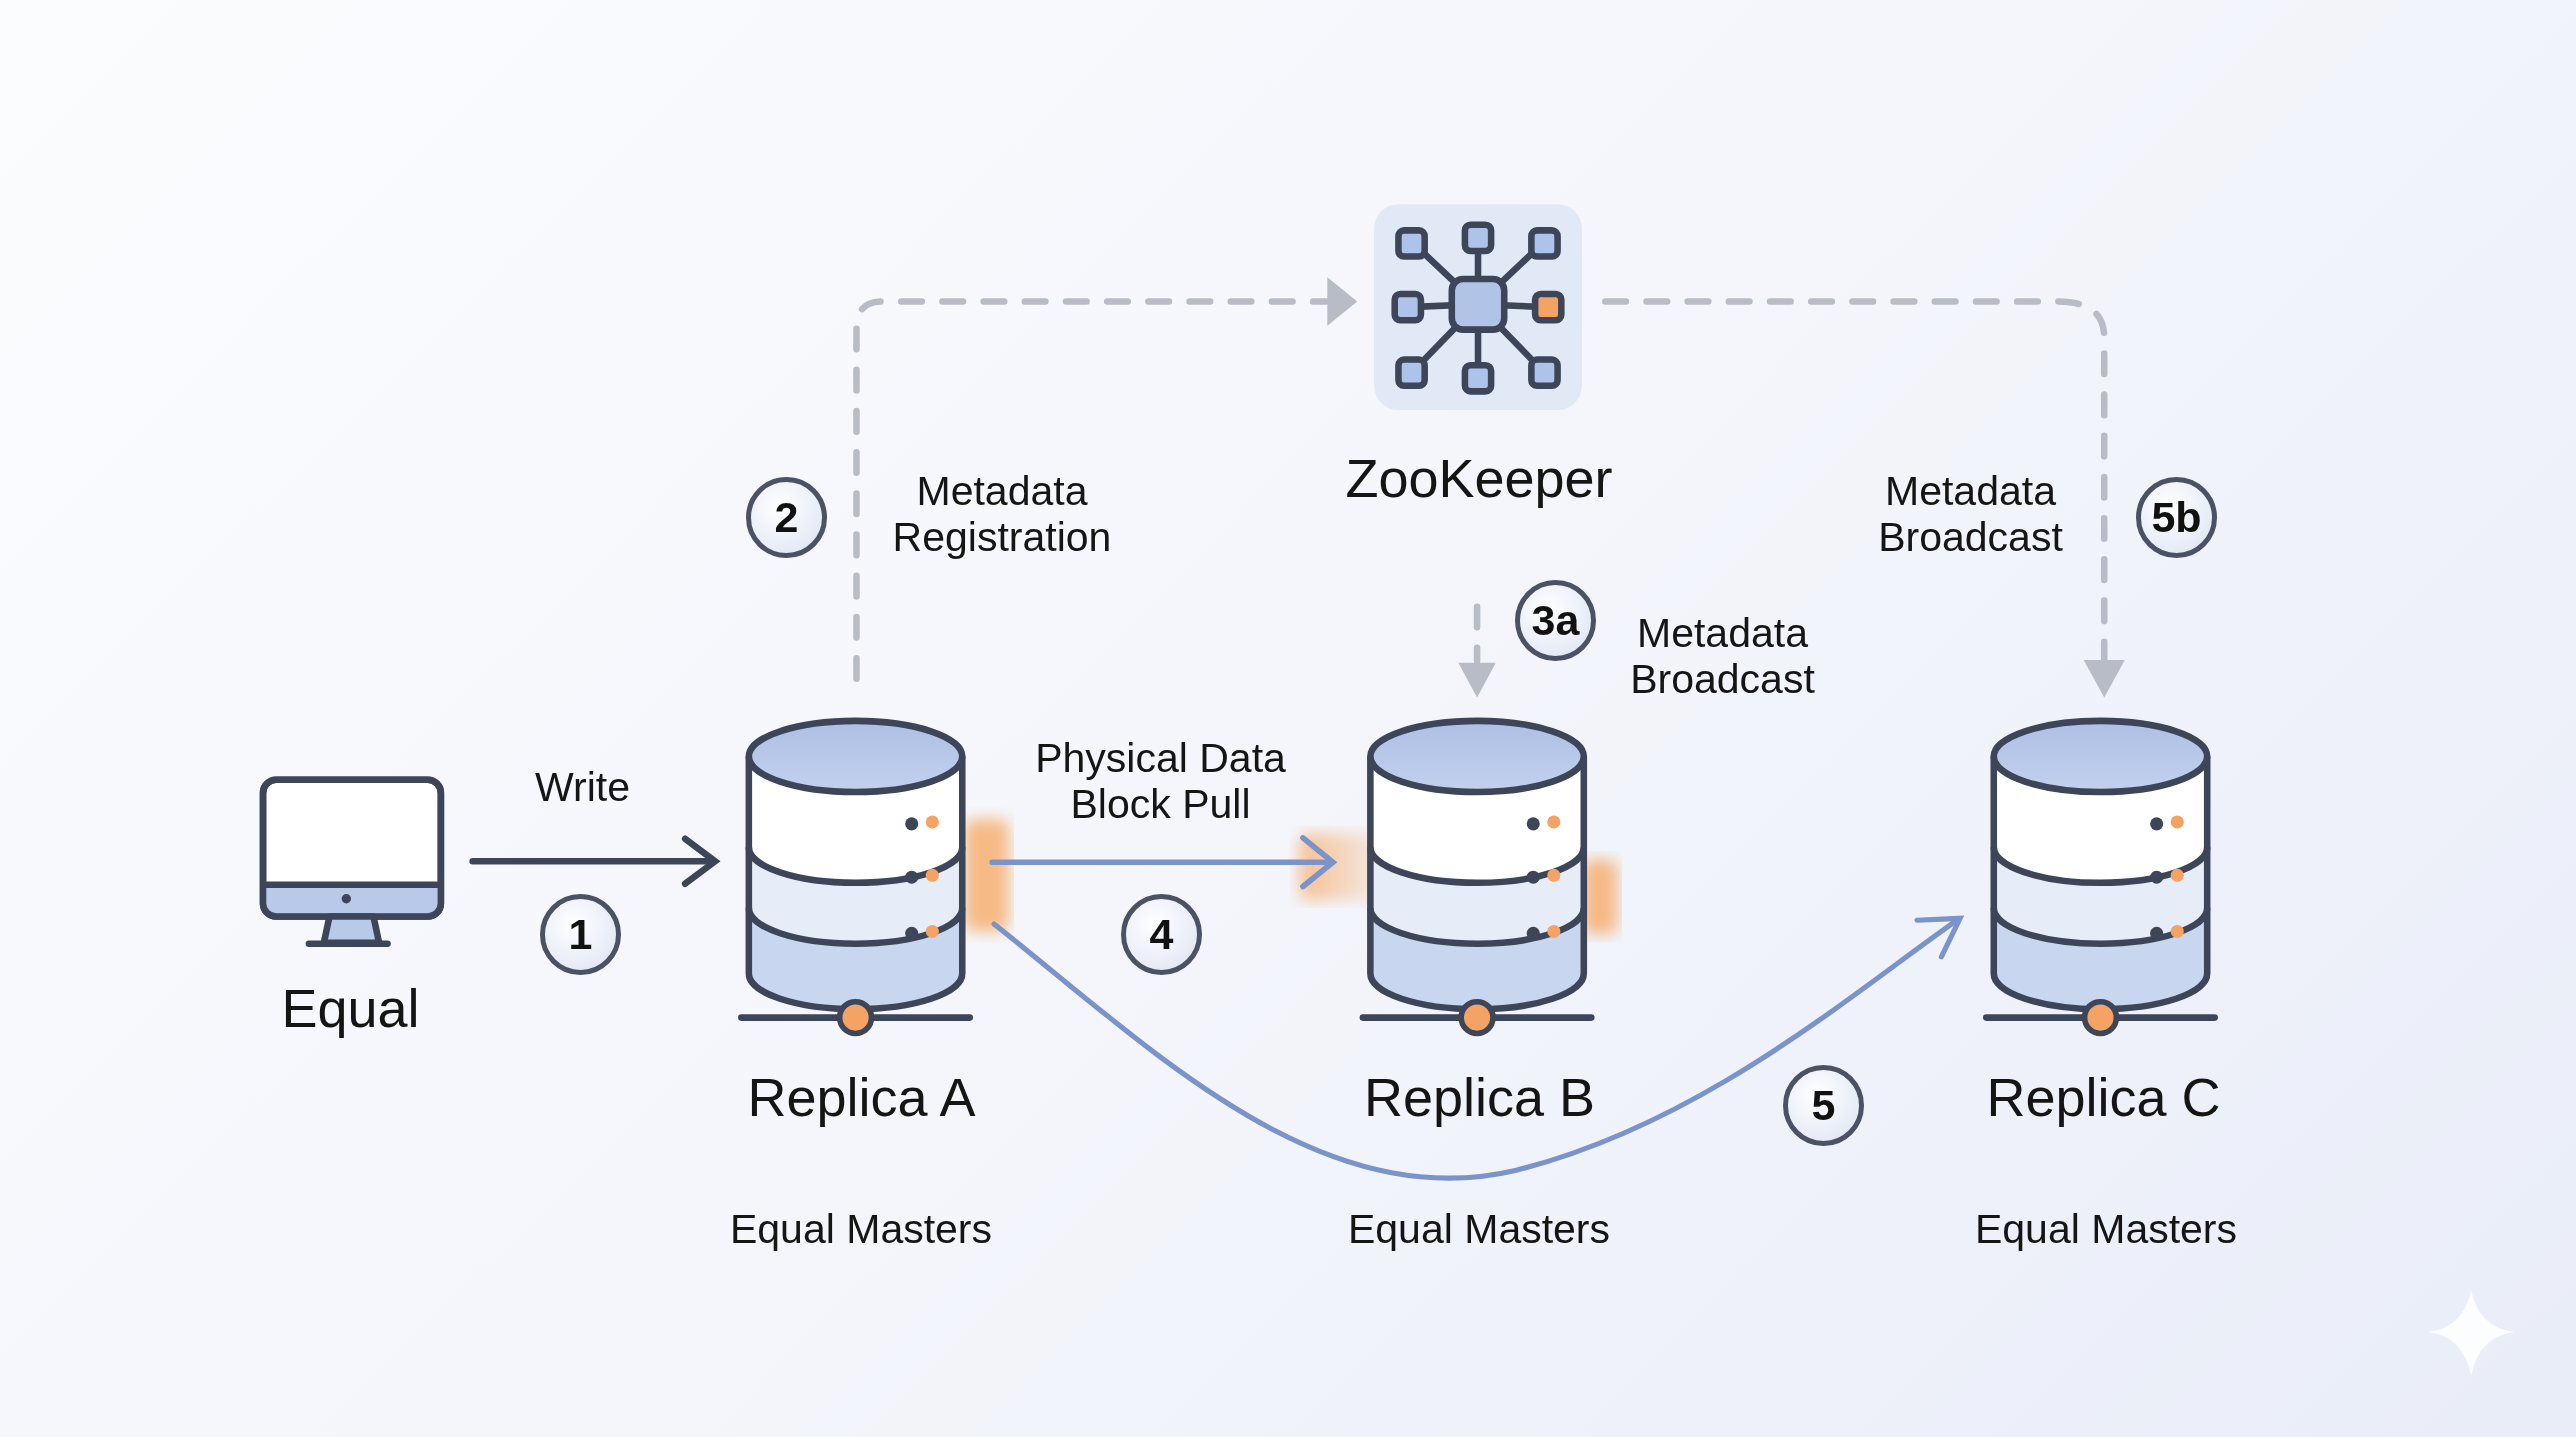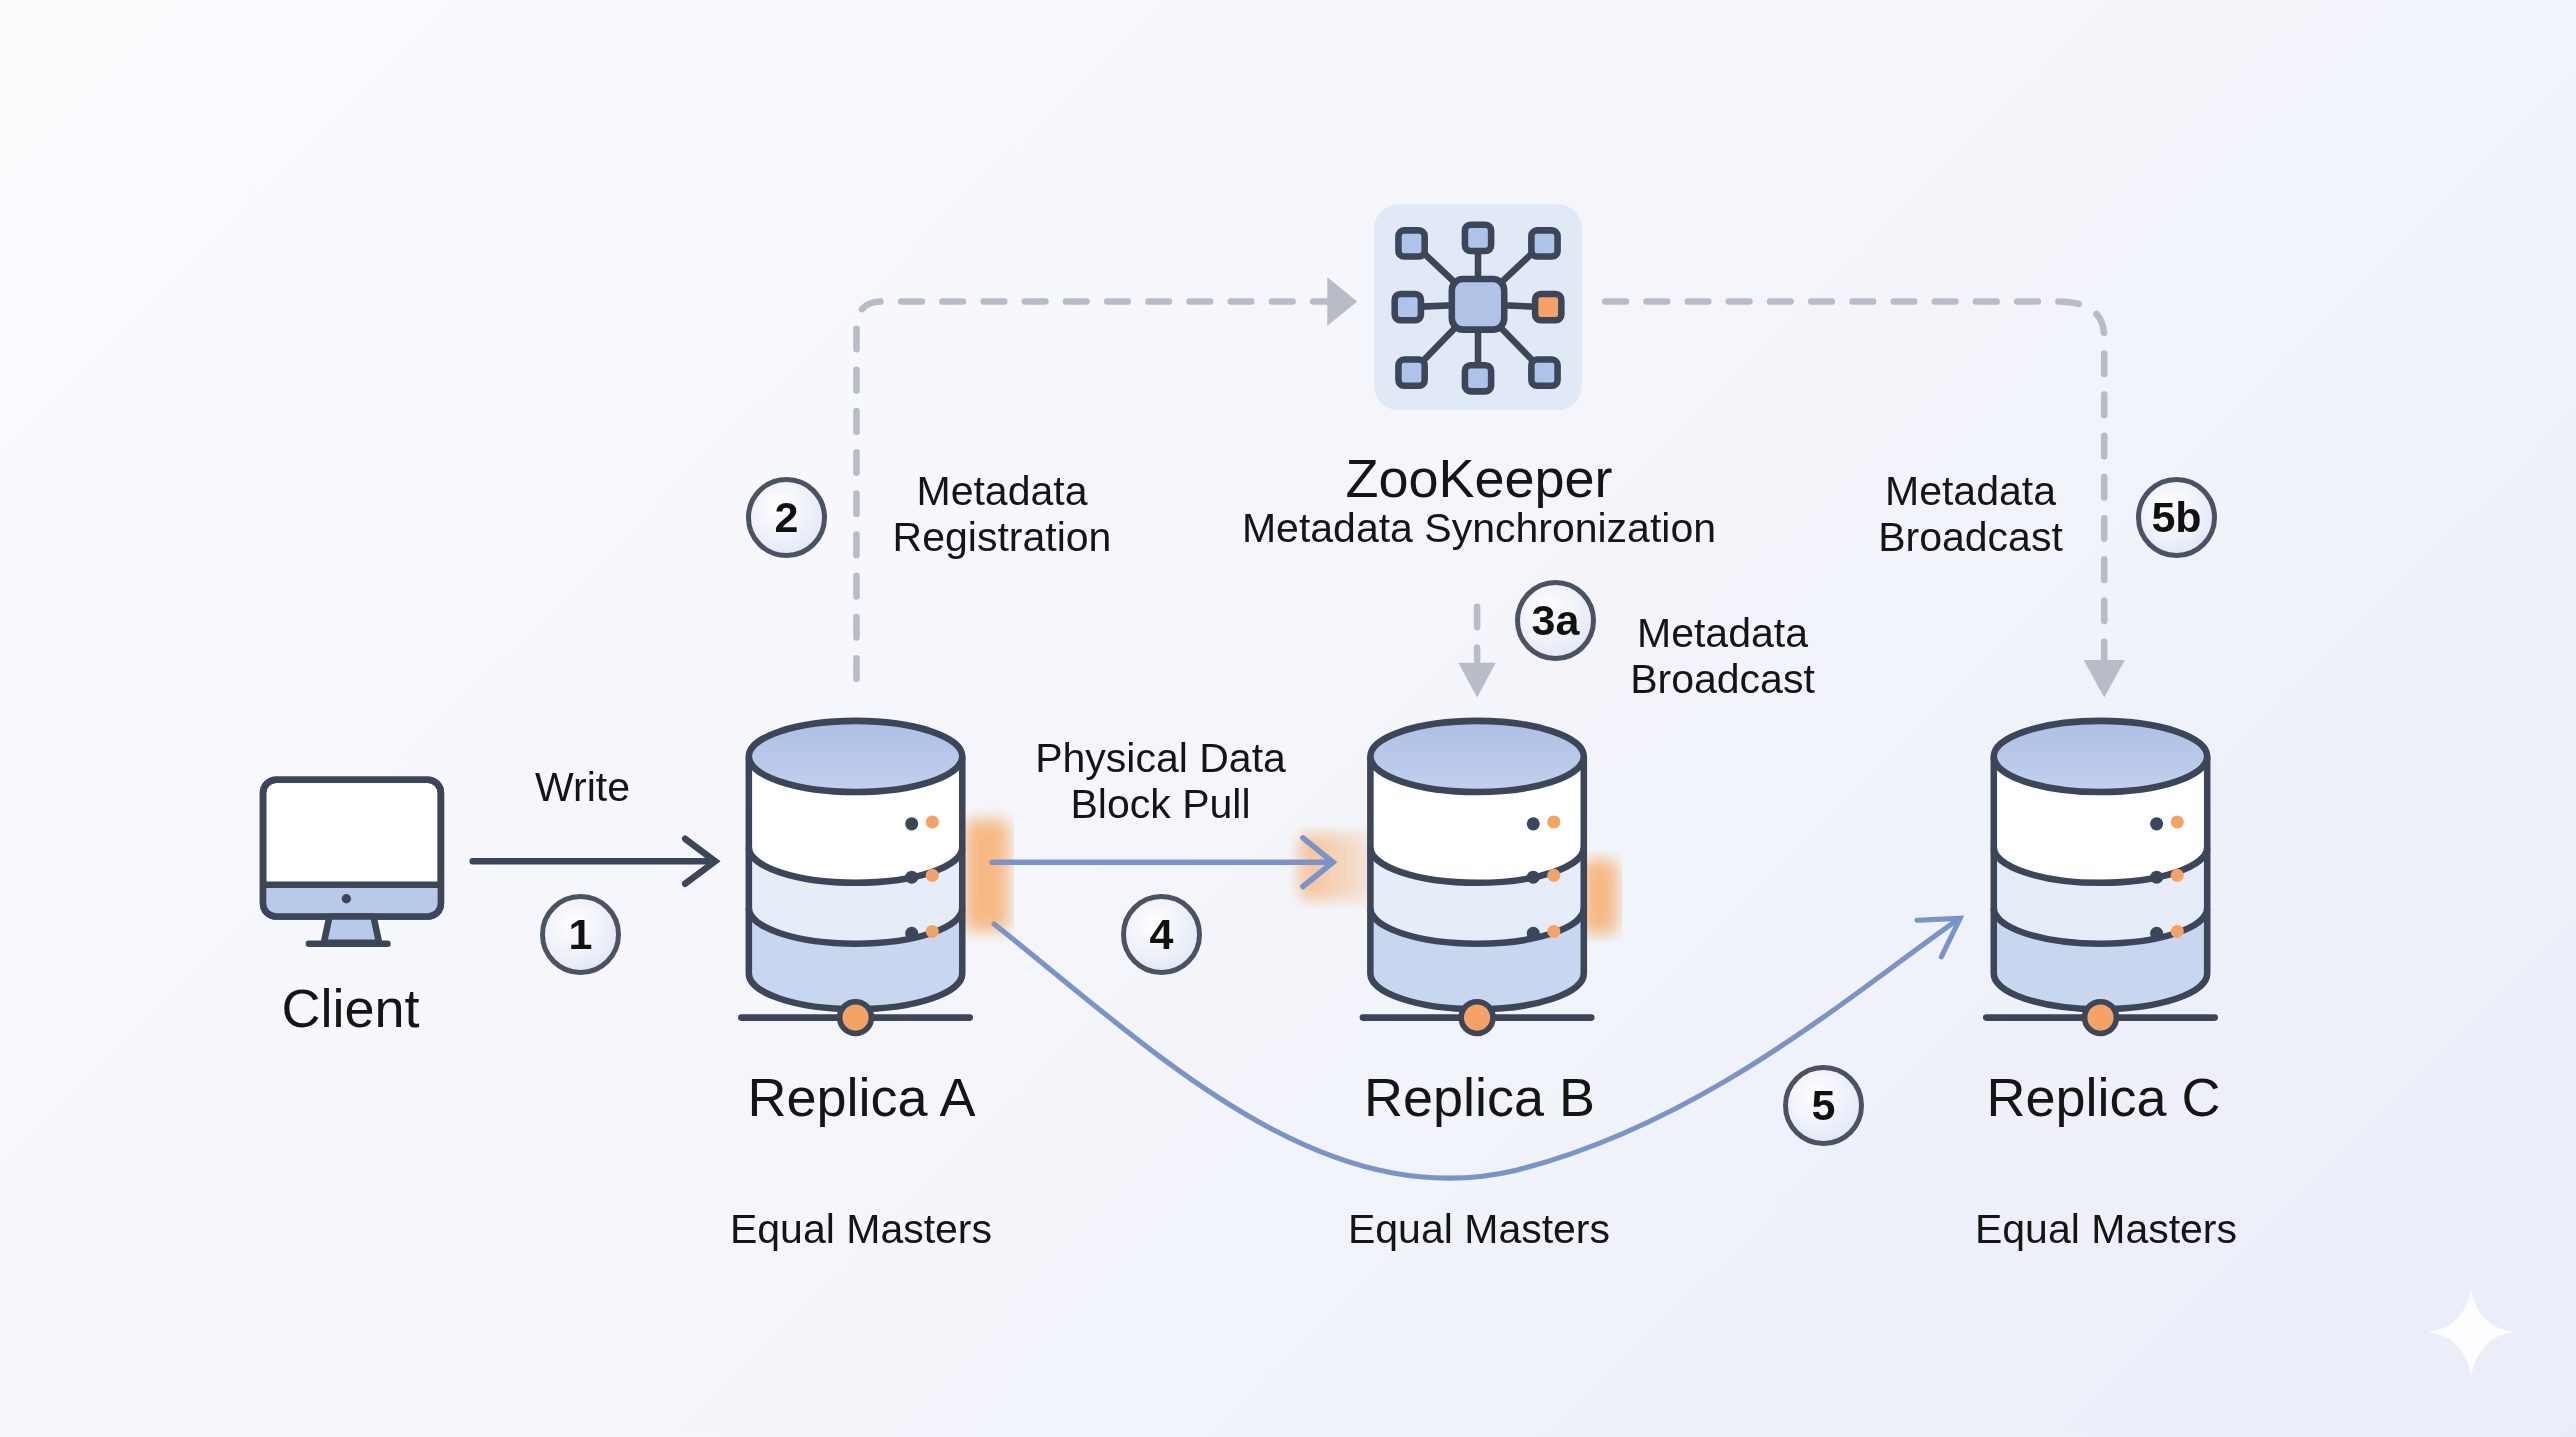--- a/index.html
+++ b/index.html
@@ -158,34 +158,33 @@
         <circle cx="2326" cy="995" r="7" fill="#f4a364"></circle>
         <line x1="2244" y1="1078" x2="2244" y2="1078" stroke="#3d4659" stroke-width="7"></line>
         <line x1="2122" y1="1087" x2="2366" y2="1087" stroke="#3d4659" stroke-width="7" stroke-linecap="round"></line>
         <circle cx="2244" cy="1087" r="17" fill="#f4a364" stroke="#3d4659" stroke-width="6"></circle>
       </g>
     </g>
 
   <path d="M2640 1378 Q2648 1418 2686 1423 Q2648 1428 2640 1470 Q2632 1428 2594 1423 Q2632 1418 2640 1378 Z" fill="#ffffff" opacity="0.85"></path>
 </svg>
 
-<div class="lbl big" style="left:257px;top:978px;width:187px;">Client</div>
+<div class="lbl big" style="left:257px;top:978px;width:187px;">Equal</div>
 
 <div class="lbl mid" style="left:489px;top:764px;width:187px;">Write</div>
 <div class="badge" style="left:540px;top:894px;">1</div>
 
 <div class="badge" style="left:746px;top:477px;">2</div>
 <div class="lbl mid" style="left:871px;top:468px;width:262px;">
   <div>Metadata</div>
   <div>Registration</div>
 </div>
 
 <div class="lbl big" style="left:1292px;top:435px;width:374px;margin-top:13px;">ZooKeeper</div>
 <div class="lbl mid" style="left:1198px;top:505px;width:562px;">
-  <div>Metadata Synchronization</div>
 </div>
 
 <div class="badge" style="left:1515px;top:580px;">3a</div>
 <div class="lbl mid" style="left:1615px;top:610px;width:215px;">
   <div>Metadata</div>
   <div>Broadcast</div>
 </div>
 
 <div class="lbl mid" style="left:1863px;top:468px;width:215px;">
   <div>Metadata</div>

